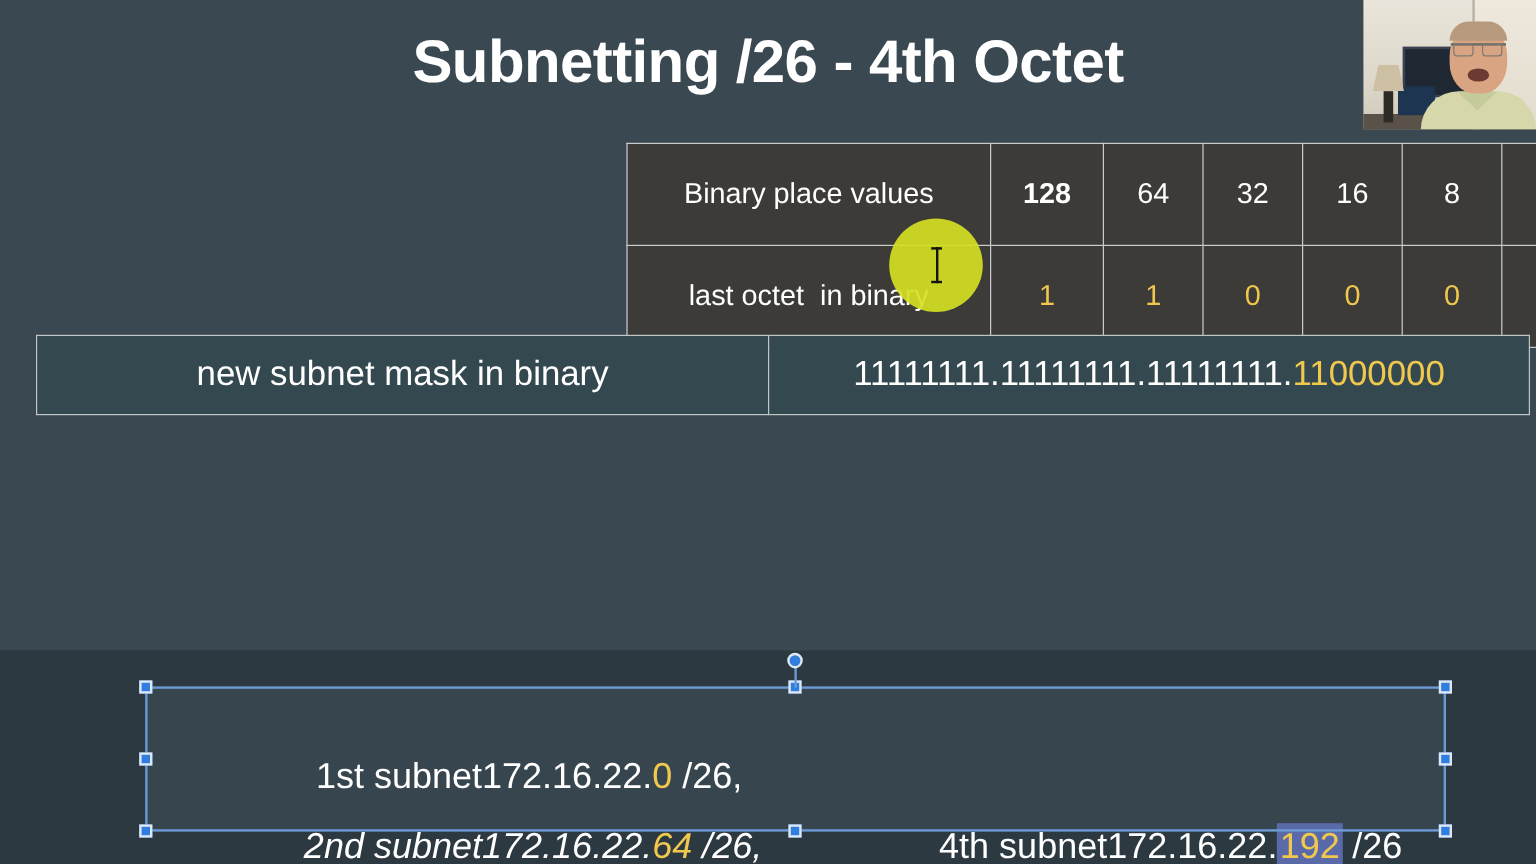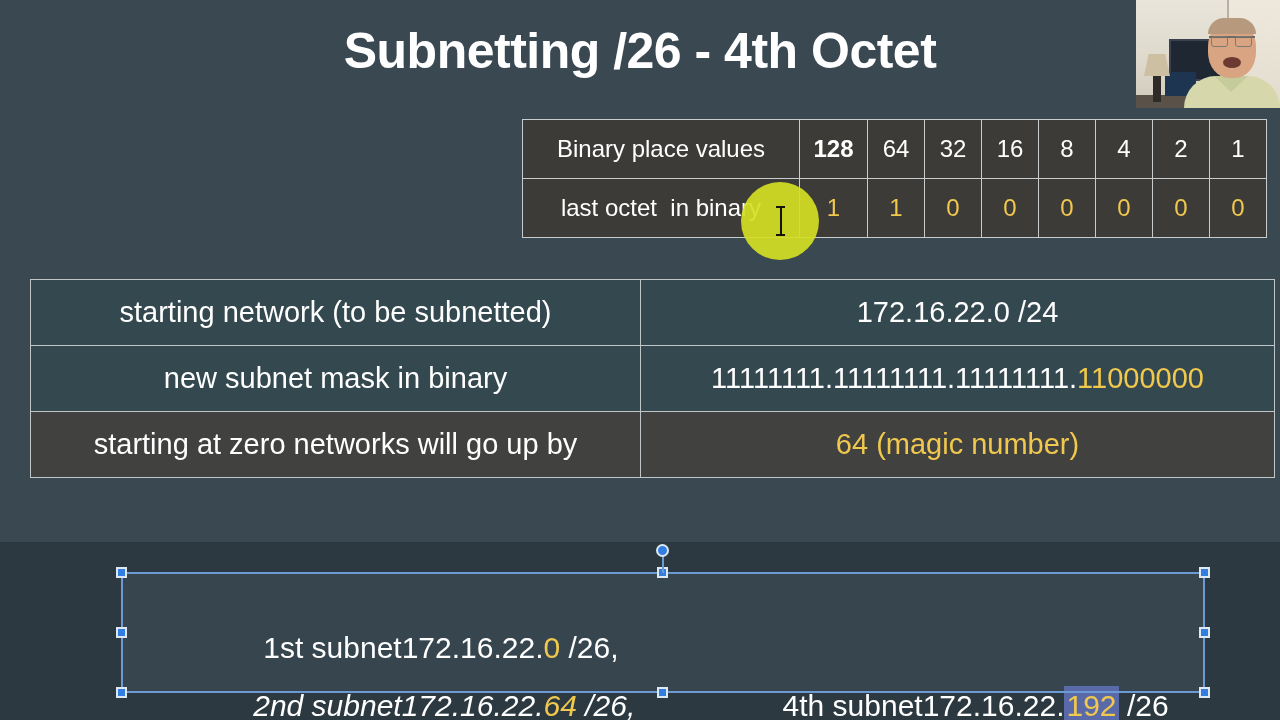--- a/index.html
+++ b/index.html
@@ -44,21 +44,21 @@
     border-collapse: collapse;
     table-layout: fixed;
   }
   #binary-table td {
     background: #3d3b38;
     border: 1px solid #c8cccd;
     color: #ffffff;
     font-size: 24px;
     text-align: center;
     height: 58px;
-    padding: 0;
+    padding: 13px;
     vertical-align: middle;
   }
   #binary-table td.label-cell {
     width: 276px;
     font-size: 24px;
     white-space: pre;
   }
   #binary-table td.bitcol { width: 56px; }
   #binary-table td.bitcol-wide { width: 67px; }
   #binary-table td.bold-val { font-weight: bold; }
@@ -307,31 +307,23 @@
       <td class="bitcol bitval">0</td>
       <td class="bitcol bitval">0</td>
       <td class="bitcol bitval">0</td>
       <td class="bitcol bitval">0</td>
     </tr>
   </tbody>
     </table>
 
   <table id="info-table">
     <tbody>
-        <tr class="row-slate">
-      <td class="col-left">starting network (to be subnetted)</td>
-      <td class="col-right"><span>172.16.22.0 /24</span></td>
-    </tr>
     <tr class="row-slate">
       <td class="col-left">new subnet mask in binary</td>
       <td class="col-right mono-bin"><span>11111111.11111111.11111111.</span><span class="yel">11000000</span></td>
-    </tr>
-    <tr class="row-gray">
-      <td class="col-left">starting at zero networks will go up by</td>
-      <td class="col-right"><span class="yel">64 (magic number)</span></td>
     </tr>
   </tbody>
     </table>
 
   <div id="subnet-box">
     <div id="subnet-grid">
 
       <div class="subnet-row" id="sn-r1c1">
         <span class="sn-label">1st subnet</span><span>172.16.22.</span><span class="yel">0</span><span> /26,</span>
       </div>

